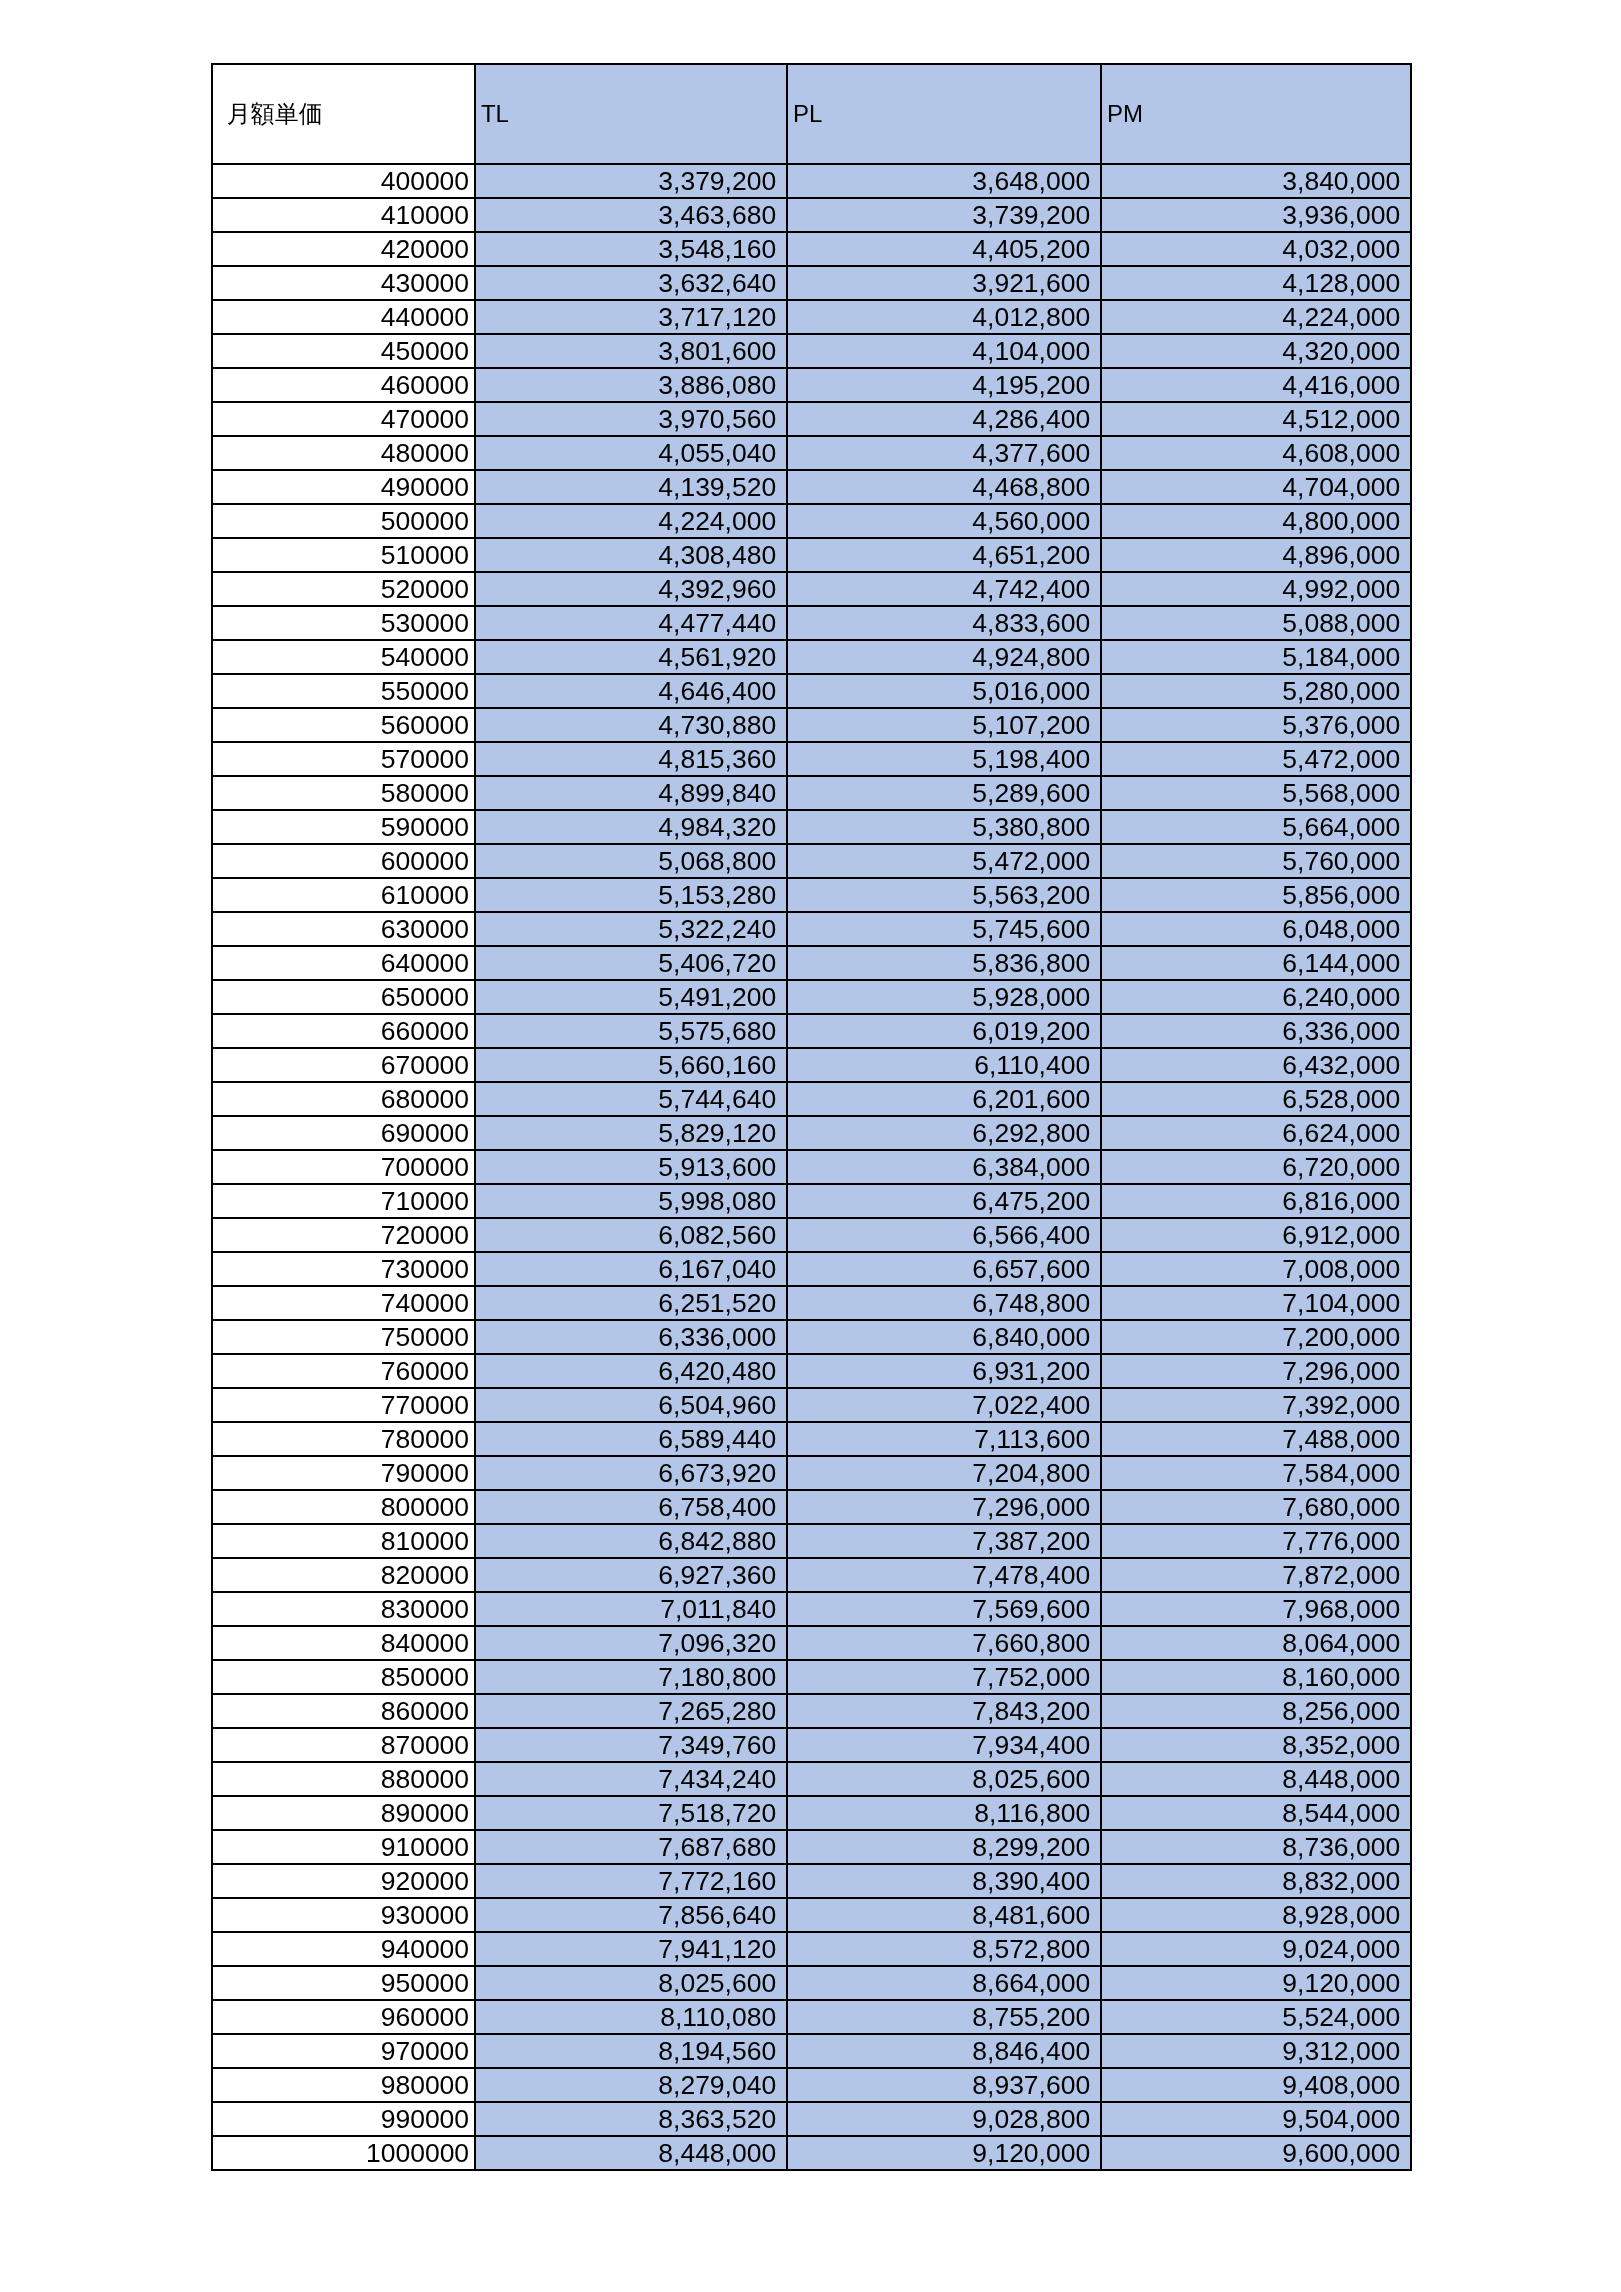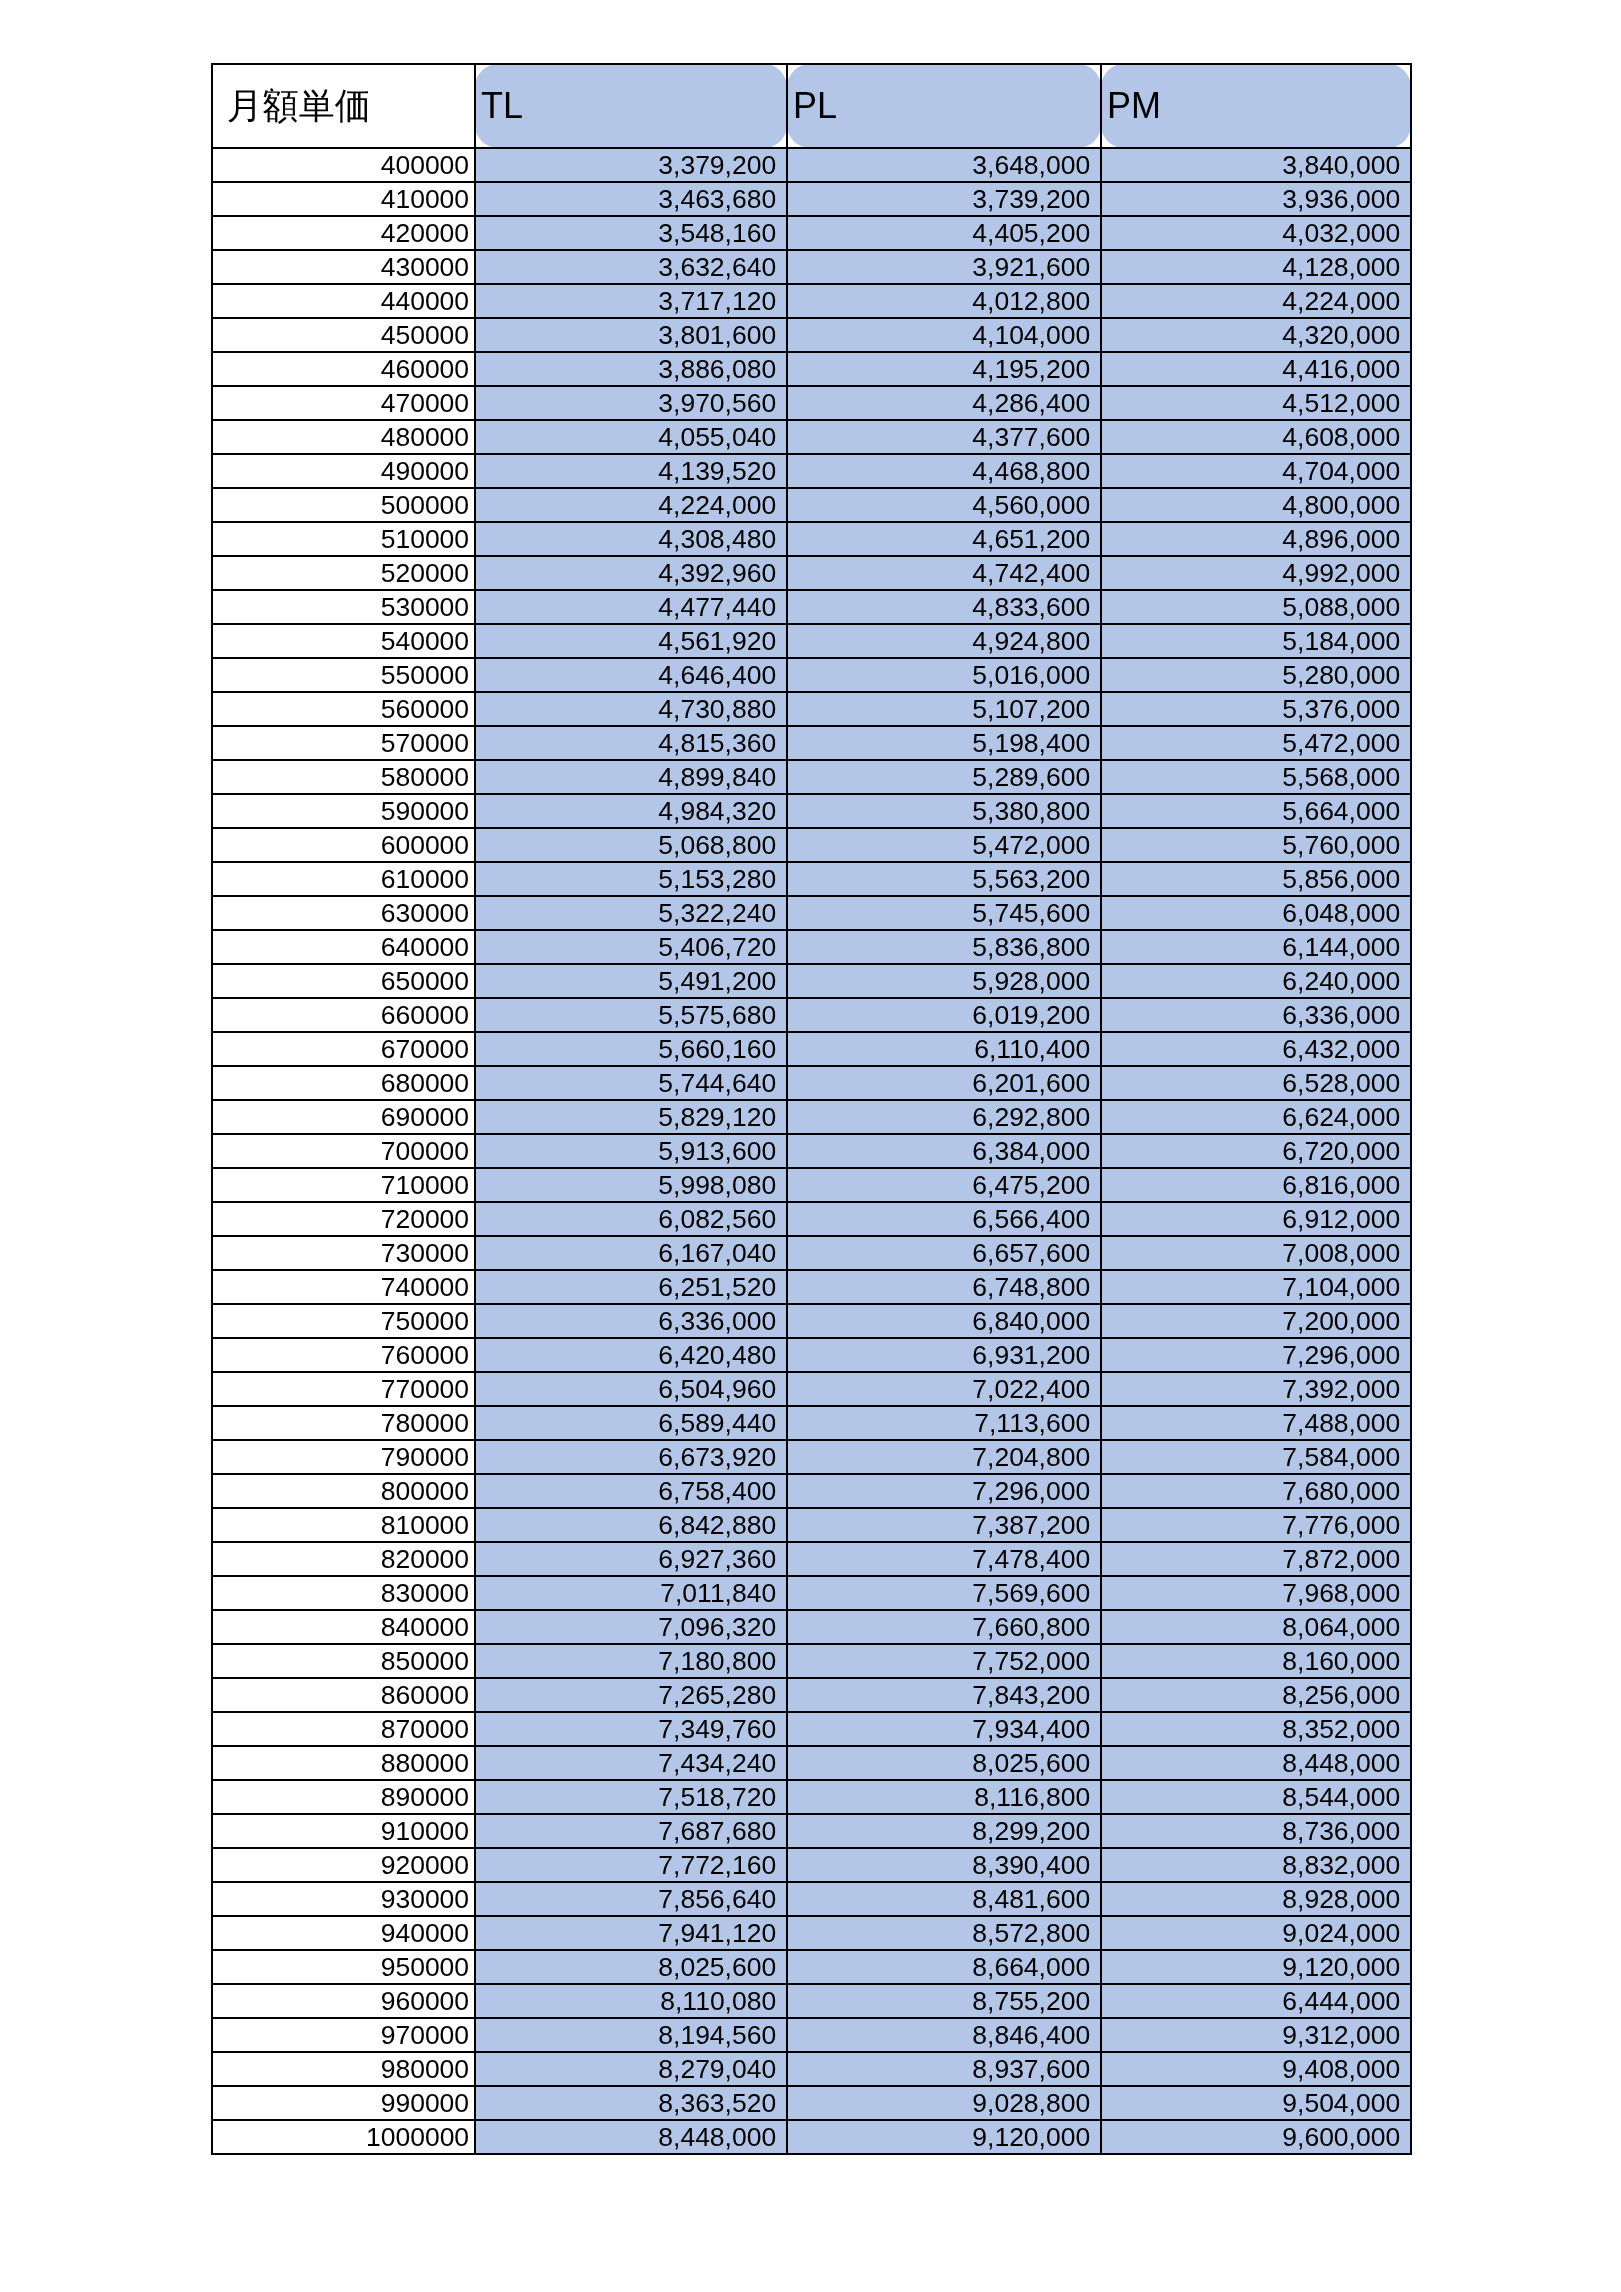--- a/index.html
+++ b/index.html
@@ -24,27 +24,26 @@
     border: 2.9px solid #000000;
   }
   table.rate-table th,
   table.rate-table td {
     border: 2px solid #000000;
     box-sizing: border-box;
     overflow: hidden;
     white-space: nowrap;
   }
   thead th {
-    height: 84px;
-    font-size: 36px;
+    height: 100px;
+    font-size: 24px;
     font-weight: 400;
     text-align: left;
     vertical-align: middle;
     border-bottom: 2.9px solid #000000;
-    border-radius: 23px;
   }
   th.unit-header {
     background: #ffffff;
     padding-left: 13.7px;
   }
   th.value-header {
     background: #b4c6e7;
     padding-left: 4.9px;
     margin-top: 28px;
   }
@@ -404,21 +403,21 @@
       <tr>
         <td class="unit-cell">950000</td>
         <td class="value-cell">8,025,600</td>
         <td class="value-cell">8,664,000</td>
         <td class="value-cell">9,120,000</td>
       </tr>
       <tr>
         <td class="unit-cell">960000</td>
         <td class="value-cell">8,110,080</td>
         <td class="value-cell">8,755,200</td>
-        <td class="value-cell">6,444,000</td>
+        <td class="value-cell">5,524,000</td>
       </tr>
       <tr>
         <td class="unit-cell">970000</td>
         <td class="value-cell">8,194,560</td>
         <td class="value-cell">8,846,400</td>
         <td class="value-cell">9,312,000</td>
       </tr>
       <tr>
         <td class="unit-cell">980000</td>
         <td class="value-cell">8,279,040</td>

